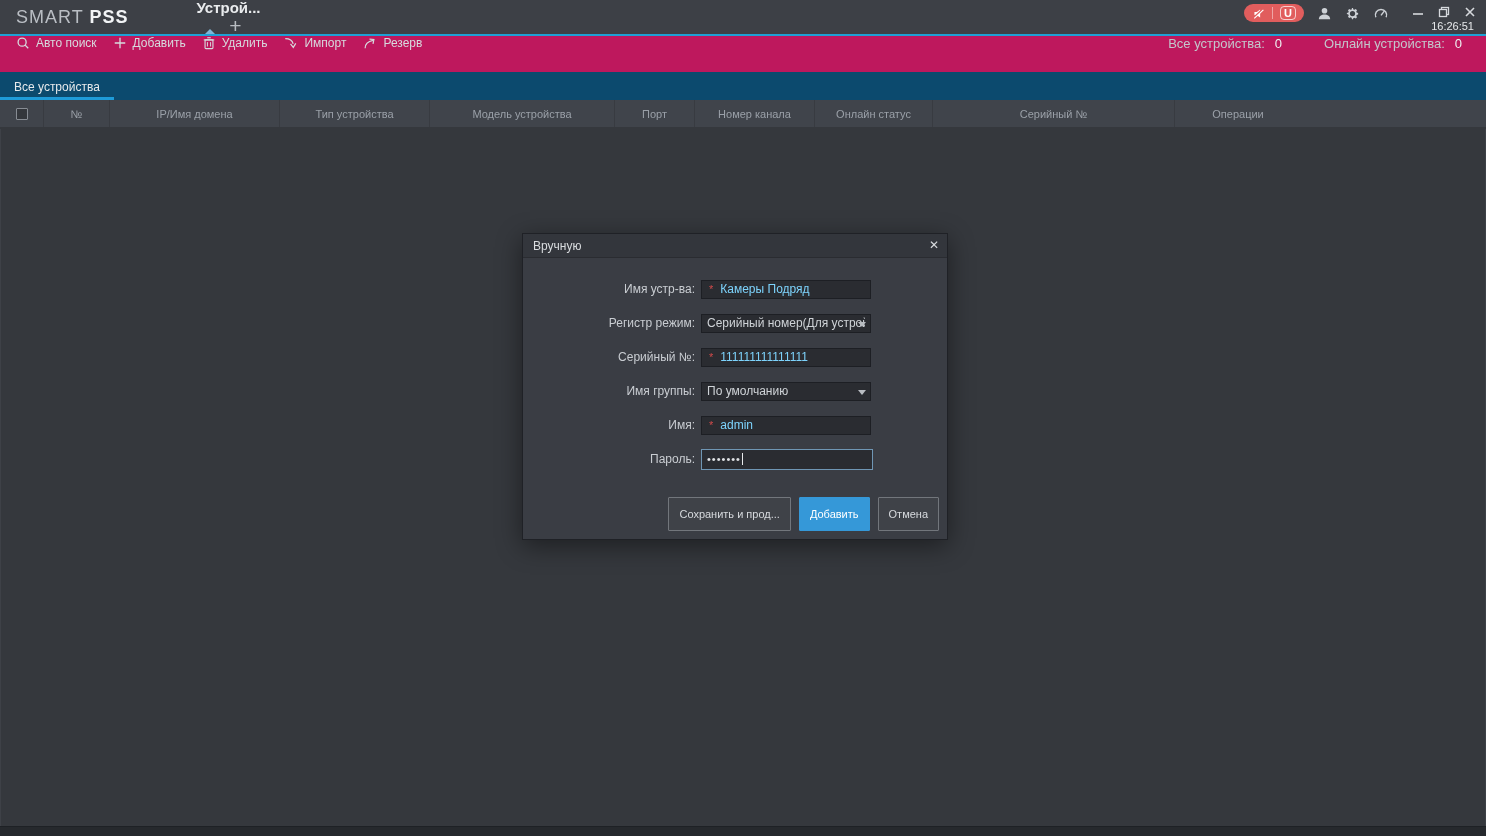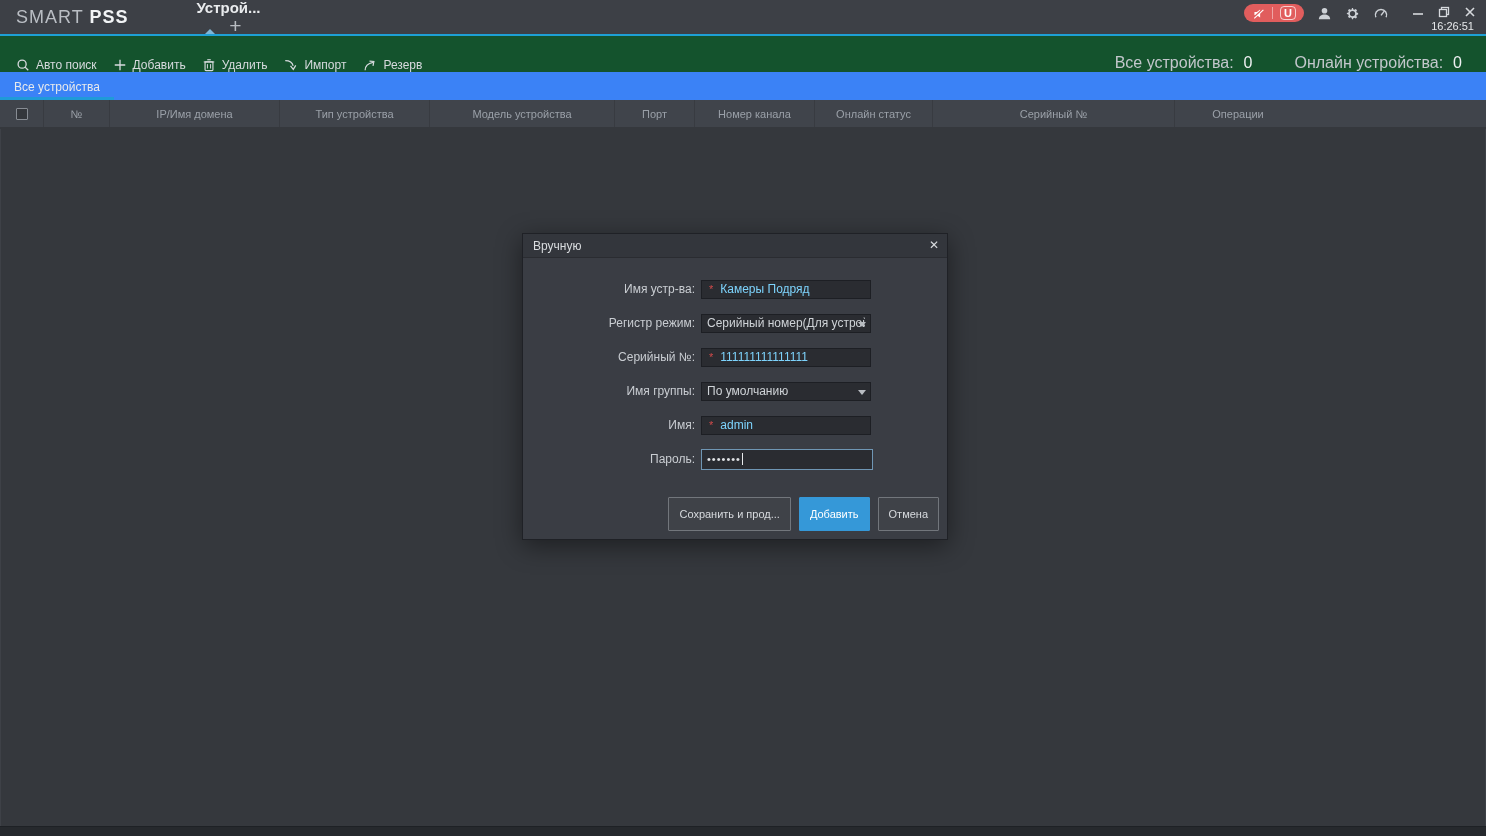--- a/index.html
+++ b/index.html
@@ -22,28 +22,28 @@
   .alarm-pill { background:#e15d5d; border-radius:9px; height:18px; display:flex; align-items:center; padding:0 8px; gap:7px; }
   .alarm-pill .mute-ic { display:flex; }
   .alarm-pill .sep { width:1px; height:12px; background:rgba(255,255,255,.45); }
   .alarm-u { color:#fff; font-size:11px; font-weight:bold; border:1px solid rgba(255,255,255,.7); border-radius:4px; padding:0 3px; line-height:12px; }
   .tb-ic { color:#cdd1d6; display:flex; align-items:center; }
   .win-btns { display:flex; align-items:center; gap:14px; margin-left:10px; color:#d6d9dd; }
   .clock { position:absolute; right:12px; top:20px; font-size:11px; color:#e6e8ea; }
   .accent-line { height:2px; background:#1ea0d5; }
 
   
-  .toolbar { height:36px; background:#14532d; display:flex; align-items:flex-end; font-size:12px; position:relative; }
+  .toolbar { height:36px; background:#be185d; display:flex; align-items:flex-start; font-size:12px; position:relative; }
   .tool-btn { display:flex; align-items:center; gap:6px; margin-left:16px; color:#d7dade; cursor:default; }
   .tool-btn svg { display:block; }
-  .tool-stats { position:absolute; right:24px; display:flex; gap:42px; font-size:16px; color:#c3c7cc;margin-top:12px; }
+  .tool-stats { position:absolute; right:24px; display:flex; gap:42px; font-size:13px; color:#c3c7cc; }
   .stat b { color:#eef0f2; font-weight:normal; margin-left:10px; }
 
   
-  .devstrip { height:28px; background:#3b82f6; display:flex; align-items:flex-end; }
+  .devstrip { height:28px; background:#0c4a6e; display:flex; align-items:flex-end; }
   .devtab { font-size:12px; color:#e8eaec; padding:0 14px 6px 14px; position:relative; }
   .devtab::after { content:""; position:absolute; left:0; right:0; bottom:0; height:3px; background:#1f9bd8; }
 
   
   .thead { height:27px; background:#40444b; display:flex; font-size:11px; color:#9aa0a8; }
   .th { display:flex; align-items:center; justify-content:center; border-right:1px solid #383b41; position:relative; }
   .th-check { width:44px; }
   .checkbox { width:12px; height:12px; border:1px solid #878c93; background:#34373c; border-radius:1px; }
   .sort-arrow { position:absolute; right:10px; top:9px; width:0; height:0;
     border-left:4px solid transparent; border-right:4px solid transparent; border-bottom:6px solid #aab0b7; }

